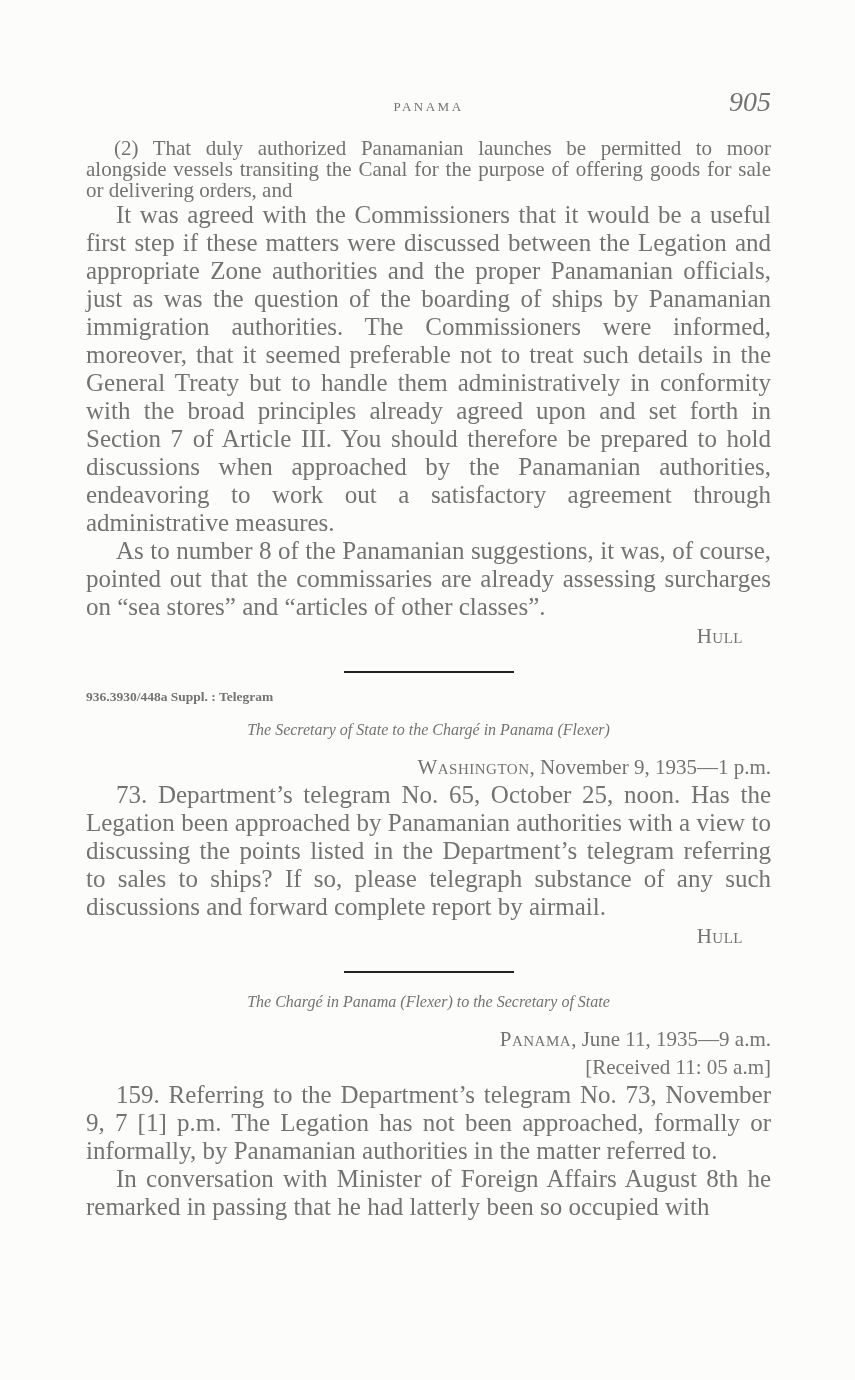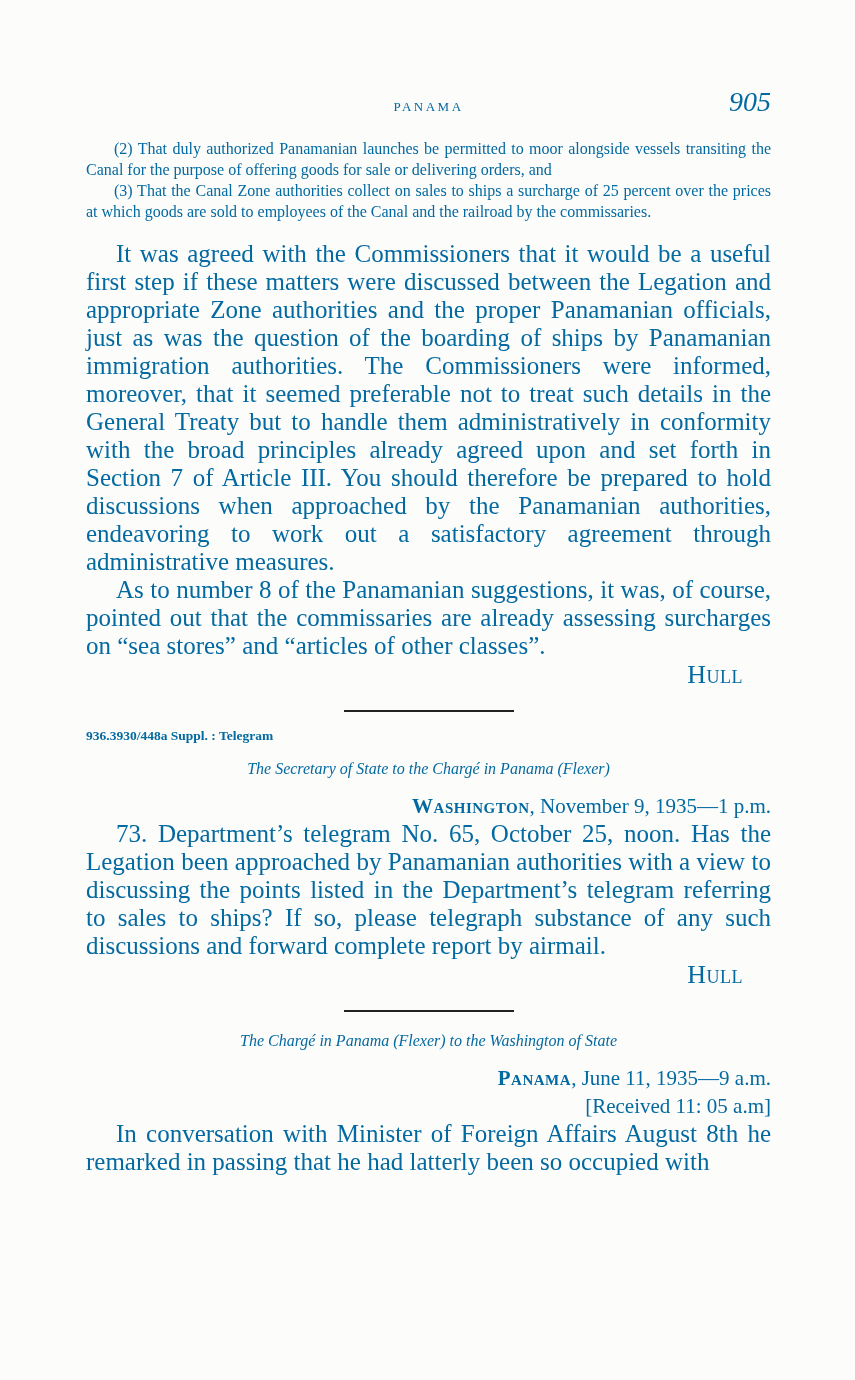--- a/index.html
+++ b/index.html
@@ -2,21 +2,21 @@
 <html><head>
 <meta charset="utf-8">
 <style>
   * { margin: 0; padding: 0; box-sizing: border-box; }
   html, body { background: #ffffff; }
   .page {
     position: relative;
     width: 855px;
     height: 1380px;
     background: #fcfcfa;
-    color: #0369a1;
+    color: #737373;
     font-family: "Liberation Serif", "DejaVu Serif", serif;
     padding: 86px 84px 0 86px;
     overflow: hidden;
   }
   .header {
     display: grid;
     grid-template-columns: 1fr auto 1fr;
     align-items: baseline;
     margin-bottom: 20px;
   }
@@ -24,34 +24,34 @@
     font-size: 13px;
     letter-spacing: 2.5px;
     text-align: center;
   }
   .page-number {
     justify-self: end;
     font-size: 28px;
     font-style: italic;
   }
   p.small-para {
-    font-size: 16px;
+    font-size: 21px;
     line-height: 21px;
     text-align: justify;
     text-indent: 28px;
   }
   p.small-para.last { margin-bottom: 18px; }
   p.body-para {
     font-size: 25px;
     line-height: 28px;
     text-align: justify;
     text-indent: 30px;
   }
   .signature {
-    font-size: 26px;
+    font-size: 21px;
     font-variant: small-caps;
     letter-spacing: 0.5px;
     text-align: right;
     padding-right: 28px;
     line-height: 26px;
     margin-top: 2px;
   }
   .divider {
     width: 170px;
     border-top: 2px solid #222;
@@ -68,49 +68,49 @@
     font-size: 16px;
     line-height: 26px;
     text-align: center;
     margin-bottom: 10px;
   }
   .dateline, .received-line {
     font-size: 21px;
     line-height: 28px;
     text-align: right;
   }
-  .sc { font-variant: small-caps; letter-spacing: 0.5px; font-weight: bold; }
+  .sc { font-variant: small-caps; letter-spacing: 0.5px; }
 </style>
 </head>
 <body>
 
 <div class="page">
 
   <div class="header">
     <span></span>
     <span class="running-title">PANAMA</span>
     <span class="page-number">905</span>
   </div>
 
   <p class="small-para">(2) That duly authorized Panamanian launches be permitted to moor alongside vessels transiting the Canal for the purpose of offering goods for sale or delivering orders, and</p>
-  <p class="small-para last">(3) That the Canal Zone authorities collect on sales to ships a surcharge of 25 percent over the prices at which goods are sold to employees of the Canal and the railroad by the commissaries.</p>
 
   <p class="body-para">It was agreed with the Commissioners that it would be a useful first step if these matters were discussed between the Legation and appropriate Zone authorities and the proper Panamanian officials, just as was the question of the boarding of ships by Panamanian immigration authorities. The Commissioners were informed, moreover, that it seemed preferable not to treat such details in the General Treaty but to handle them administratively in conformity with the broad principles already agreed upon and set forth in Section 7 of Article III. You should therefore be prepared to hold discussions when approached by the Panamanian authorities, endeavoring to work out a satisfactory agreement through administrative measures.</p>
   <p class="body-para">As to number 8 of the Panamanian suggestions, it was, of course, pointed out that the commissaries are already assessing surcharges on “sea stores” and “articles of other classes”.</p>
 
   <div class="signature">Hull</div>
 
   <div class="divider"></div>
 
   <div class="citation">936.3930/448a Suppl. : Telegram</div>
   <div class="doc-heading">The Secretary of State to the Chargé in Panama (Flexer)</div>
   <div class="dateline"><span class="sc">Washington</span><span>, November 9, 1935—1 p.m.</span></div>
   <p class="body-para">73. Department’s telegram No. 65, October 25, noon. Has the Legation been approached by Panamanian authorities with a view to discussing the points listed in the Department’s telegram referring to sales to ships? If so, please telegraph substance of any such discussions and forward complete report by airmail.</p>
   <div class="signature">Hull</div>
 
   <div class="divider"></div>
 
-  <div class="doc-heading">The Chargé in Panama (Flexer) to the Washington of State</div>
+  <div class="doc-heading">The Chargé in Panama (Flexer) to the Secretary of State</div>
   <div class="dateline"><span class="sc">Panama</span><span>, June 11, 1935—9 a.m.</span></div>
   <div class="received-line">[Received 11: 05 a.m]</div>
+  <p class="body-para">159. Referring to the Department’s telegram No. 73, November 9, 7 [1] p.m. The Legation has not been approached, formally or informally, by Panamanian authorities in the matter referred to.</p>
   <p class="body-para">In conversation with Minister of Foreign Affairs August 8th he remarked in passing that he had latterly been so occupied with</p>
 
 </div>
 
 </body></html>

